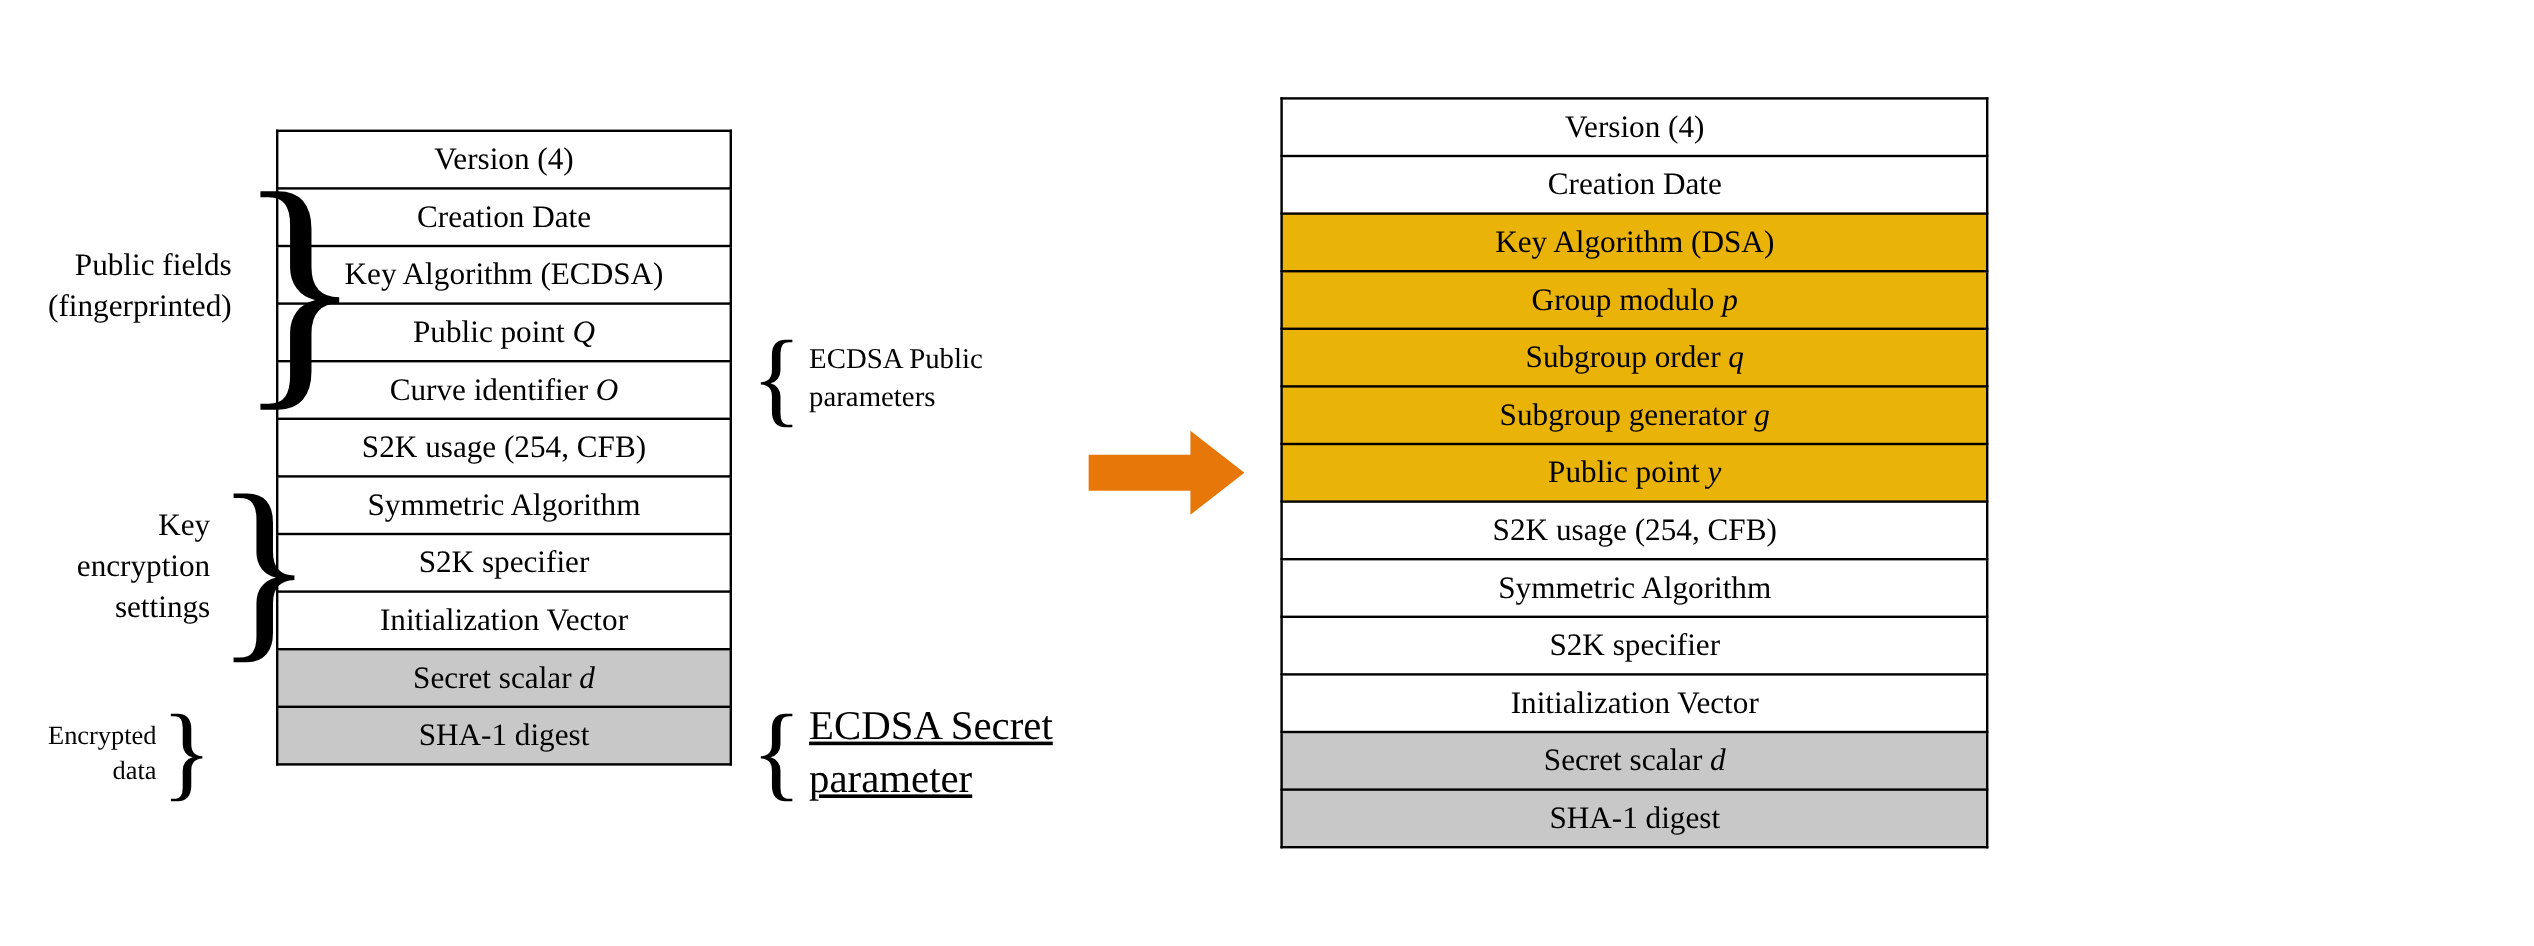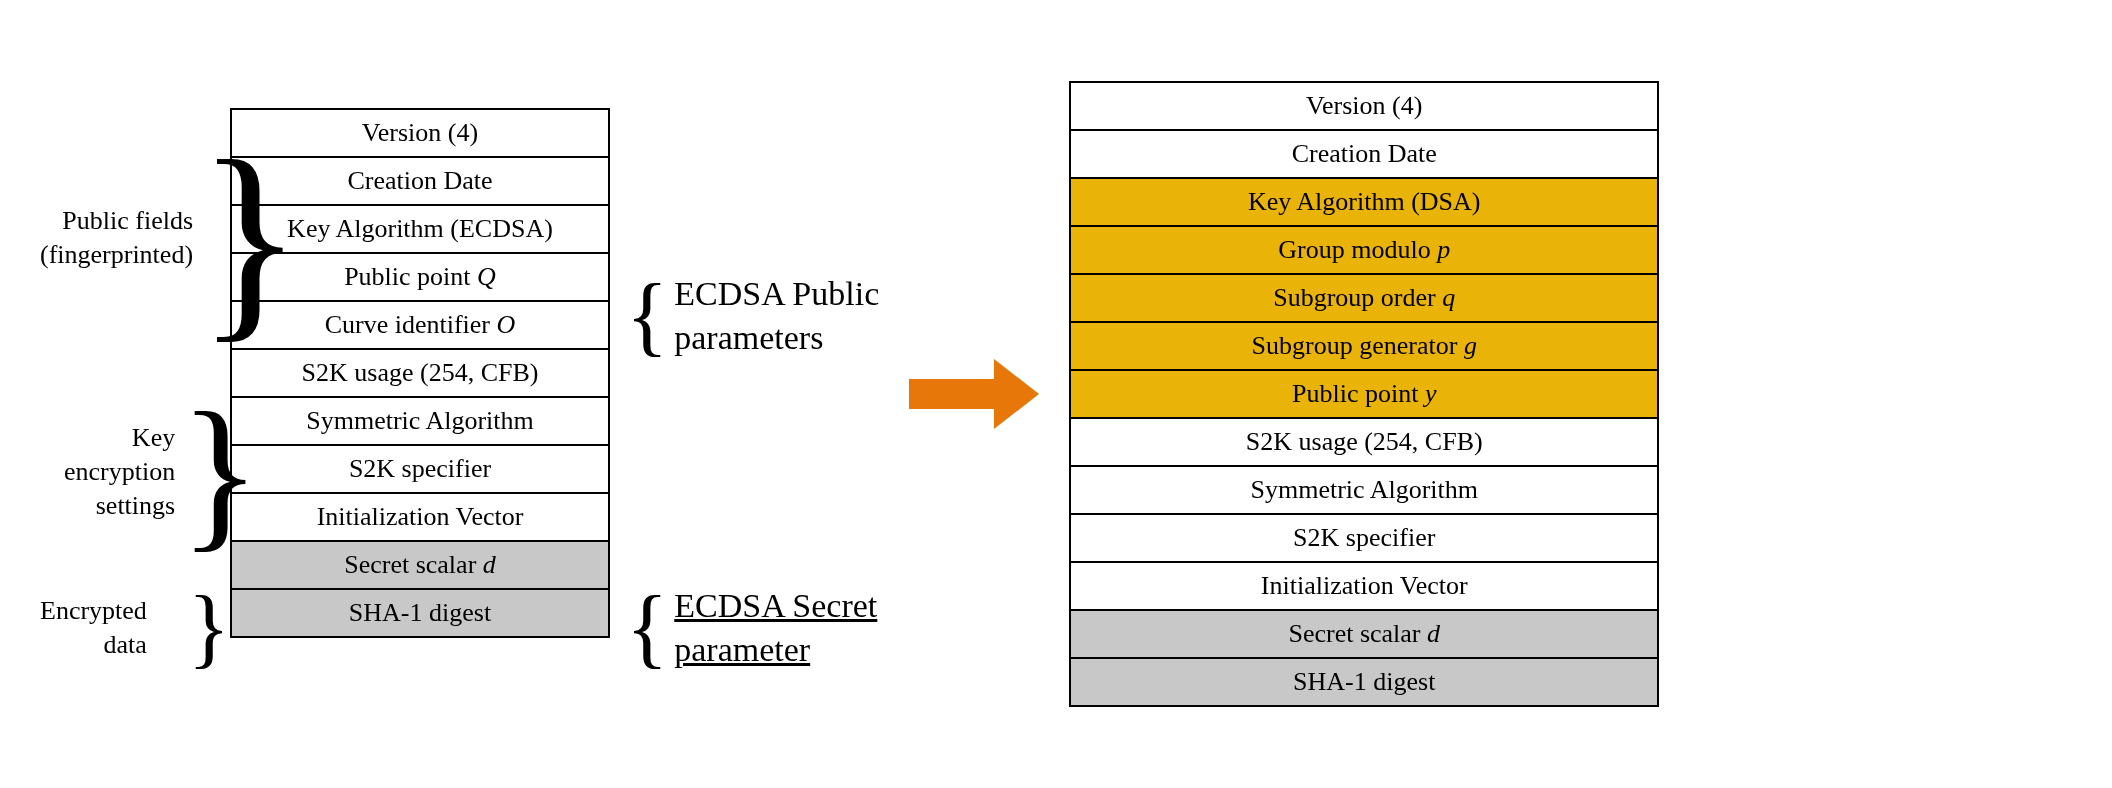--- a/index.html
+++ b/index.html
@@ -90,21 +90,20 @@
       flex-direction: column;
       width: 190px;
       justify-content: flex-start;
       flex-shrink: 0;
     }
 
     .ann-item {
       display: flex;
       flex-direction: row;
       align-items: center;
-      justify-content: space-between;
     }
 
     .ann-text {
       font-size: 26px;
       text-align: right;
       line-height: 1.3;
     }
 
     .table-and-right {
       display: flex;
@@ -147,21 +146,21 @@
         <div class="ann-text" style="font-size:26px; line-height:1.3; text-align:right;">Public fields<br>(fingerprinted)</div>
         <div style="font-size:220px; font-weight:100; line-height:1; margin-left:4px; font-family:'Times New Roman',serif; color:#000;">}</div>
       </div>
 
       <div class="ann-item" style="height: calc(4 * 52px); align-items: center; margin-left: 24px;">
         <div class="ann-text" style="font-size:26px; line-height:1.3; text-align:right;">Key<br>encryption<br>settings</div>
         <div style="font-size:170px; font-weight:100; line-height:1; margin-left:4px; font-family:'Times New Roman',serif; color:#000;">}</div>
       </div>
 
       <div class="ann-item" style="height: calc(2 * 52px); align-items: center;">
-        <div class="ann-text" style="font-size:26px; line-height:1.3; text-align:right;">Encrypted<br>data</div>
+        <div class="ann-text" style="font-size:22px; line-height:1.3; text-align:right;">Encrypted<br>data</div>
         <div style="font-size:88px; font-weight:100; line-height:1; margin-left:4px; font-family:'Times New Roman',serif; color:#000;">}</div>
       </div>
     </div>
 
     <div class="table-and-right">
       <table class="key-table">
         <tbody>
           <tr>
             <td>Version (4)</td>
           </tr>
@@ -196,21 +195,21 @@
             <td class="gray">SHA-1 digest</td>
           </tr>
         </tbody>
       </table>
 
       <div class="right-annotations">
 
         <div style="height: calc(3 * 52px);"></div>
         <div class="r-ann-item" style="height: calc(2 * 52px); align-items: center;">
           <div style="font-size:88px; font-weight:100; line-height:1; margin-right:6px; font-family:'Times New Roman',serif;">{</div>
-          <div class="r-ann-text" style="font-size:34px; line-height:1.3;">ECDSA Public<br>parameters</div>
+          <div class="r-ann-text" style="font-size:24px; line-height:1.3;">ECDSA Public<br>parameters</div>
         </div>
 
         <div style="height: calc(4 * 52px);"></div>
 
         <div class="r-ann-item" style="height: calc(2 * 52px); align-items: center;">
           <div style="font-size:88px; font-weight:100; line-height:1; margin-right:6px; font-family:'Times New Roman',serif;">{</div>
           <div class="r-ann-text" style="font-size:34px; line-height:1.3;text-decoration:underline;">ECDSA Secret<br>parameter</div>
         </div>
       </div>
     </div>

